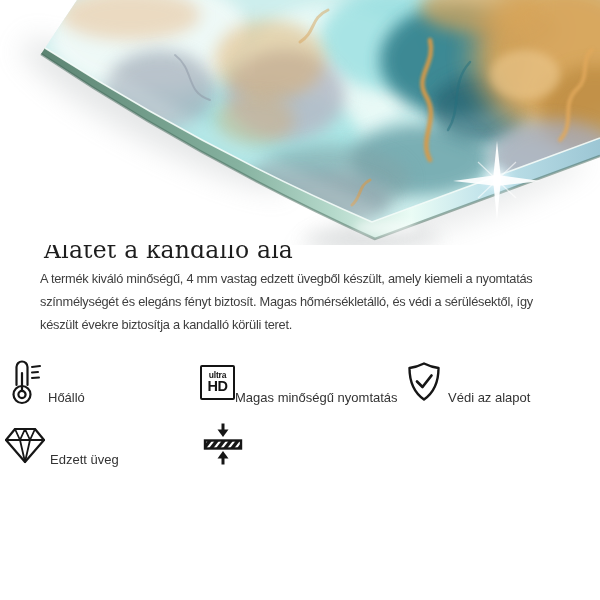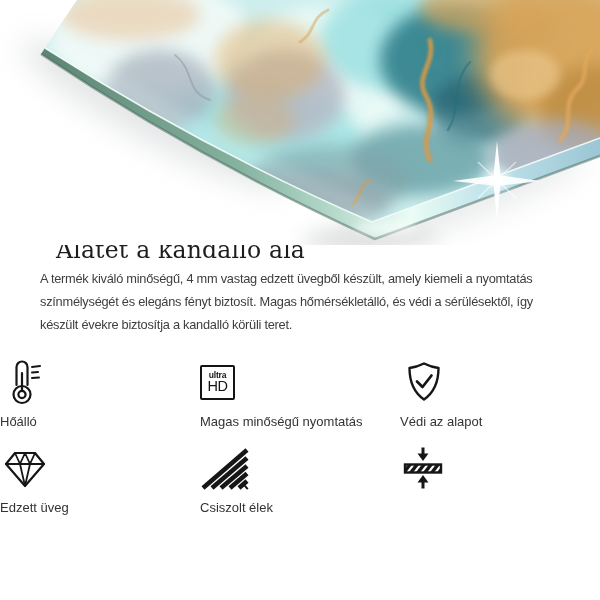--- a/index.html
+++ b/index.html
@@ -10,56 +10,56 @@
   }
   .hero{width:600px;height:245px;position:relative;background:#ffffff;}
   .hero svg{display:block;}
   .content{padding:0 40px;}
   .page-title{
     font-family:"DejaVu Serif", Georgia, serif;
     font-weight:400;
     font-size:23.5px;
     line-height:34px;
     color:#1d1d1d;
-    margin:-12px 0 0 16px;
+    margin:-12px 0 0 4px;
     letter-spacing:0.2px;
   }
   .page-title span{display:block;}
   .description{
     font-size:12.8px;
     line-height:23px;
     letter-spacing:-0.25px;
     color:#3e3e3e;
   }
   .description div{white-space:nowrap;}
   .features{
     width:600px;
     margin-top:22px;
     display:grid;
     grid-template-columns:repeat(3,1fr);
     row-gap:14px;
   }
-  .feature{display:flex;flex-direction:column;align-items:flex-start;}
+  .feature{display:flex;flex-direction:row;align-items:flex-end;}
   .icon-wrap{height:48px;display:flex;align-items:center;justify-content:center;}
   .feature-label{
     margin-top:8px;
     font-size:13px;
     line-height:16px;
     color:#333333;
     white-space:nowrap;
   }
   .icon-stroke{stroke:#161616;fill:none;stroke-linecap:round;stroke-linejoin:round;}
   .uhd-box{
     width:31px;height:31px;
     border:2.5px solid #141414;border-radius:2px;
     display:flex;flex-direction:column;align-items:center;justify-content:center;
     line-height:1;color:#141414;
   }
   .uhd-top{font-size:8.5px;font-weight:bold;letter-spacing:-0.2px;}
-  .uhd-bottom{font-size:14.5px;font-weight:normal;letter-spacing:-0.5px;}
+  .uhd-bottom{font-size:14.5px;font-weight:bold;letter-spacing:-0.5px;}
 </style>
 </head>
 <body>
 
 <div class="hero">
   <svg width="600" height="245" viewBox="0 0 600 245" aria-hidden="true">
     <defs>
       <clipPath id="panelClip">
         <path d="M77,0 L45,48 Q205,150 372,222 L600,138 L600,0 Z"></path>
       </clipPath>
@@ -195,35 +195,20 @@
       <svg width="50" height="44" viewBox="0 0 48 44">
         <path class="icon-stroke" stroke-width="2.2" d="M14,7 L34,7 L43,18 L24,40 L5,18 Z"></path>
         <path class="icon-stroke" stroke-width="1.8" d="M5,18 L43,18"></path>
         <path class="icon-stroke" stroke-width="1.8" d="M14,7 L19,18 L24,7 L29,18 L34,7"></path>
         <path class="icon-stroke" stroke-width="1.8" d="M19,18 L24,40 L29,18"></path>
       </svg>
     </div>
     <div class="feature-label">Edzett üveg</div>
   </div>
 
-  <div class="feature">
-    <div class="icon-wrap">
-      <svg width="50" height="46" viewBox="0 0 50 46">
-        <g stroke="#161616" stroke-width="4.6" stroke-linecap="butt">
-          <line x1="3" y1="43" x2="47" y2="5"></line>
-          <line x1="12" y1="43" x2="47" y2="13"></line>
-          <line x1="21" y1="43" x2="47" y2="21"></line>
-          <line x1="30" y1="43" x2="47" y2="28.5"></line>
-          <line x1="39" y1="43" x2="47" y2="36"></line>
-          <line x1="45.5" y1="43" x2="47" y2="41.7"></line>
-        </g>
-      </svg>
-    </div>
-    <div class="feature-label">Csiszolt élek</div>
-  </div>
 
   <div class="feature">
     <div class="icon-wrap">
       <svg width="46" height="46" viewBox="0 0 46 46">
         <defs>
           <clipPath id="barClip">
               <rect x="5" y="19.5" width="36" height="8"></rect>
             </clipPath>
         </defs>
         <g clip-path="url(#barClip)" stroke="#161616" stroke-width="3.4">

